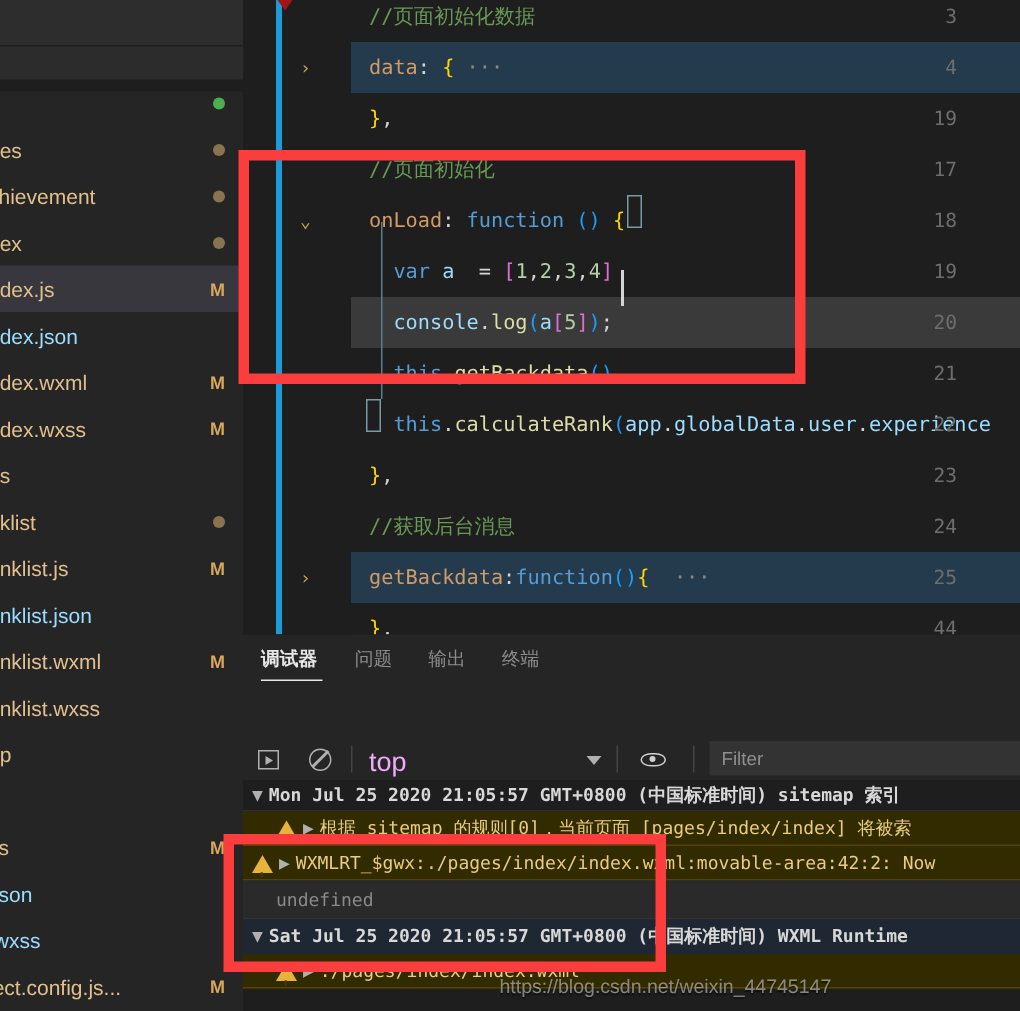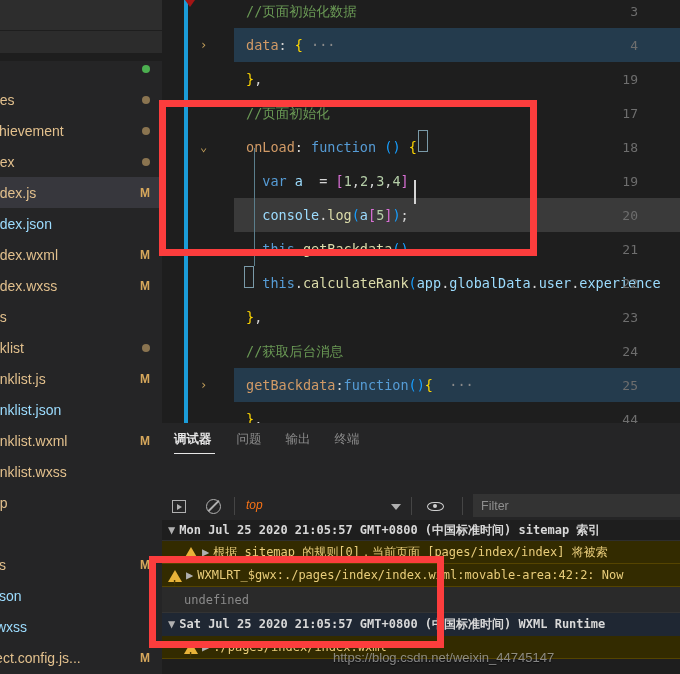--- a/index.html
+++ b/index.html
@@ -160,21 +160,21 @@
   }
   .ic-ban{
     position:absolute;top:7px;width:15px;height:15px;border-radius:50%;
     border:1.6px solid #b0b0b0;box-sizing:border-box;
   }
   .ic-ban:after{
     content:"";position:absolute;left:-1px;top:5px;width:15px;height:1.6px;
     background:#b0b0b0;transform:rotate(-45deg);
   }
   .ctx-select{
-    position:absolute;top:6px;font-size:12px;color:#f97316;font-style:italic;
+    position:absolute;top:6px;font-size:18px;color:#f0abfc;
   }
   .caret-down{
     position:absolute;top:12px;width:0;height:0;
     border-left:5px solid transparent;border-right:5px solid transparent;
     border-top:6px solid #b0b0b0;
   }
   .ic-eye{
     position:absolute;top:10px;width:17px;height:9px;
     border:1.5px solid #d0d0d0;border-radius:50% 50% 50% 50%/60% 60% 60% 60%;
     box-sizing:border-box;

